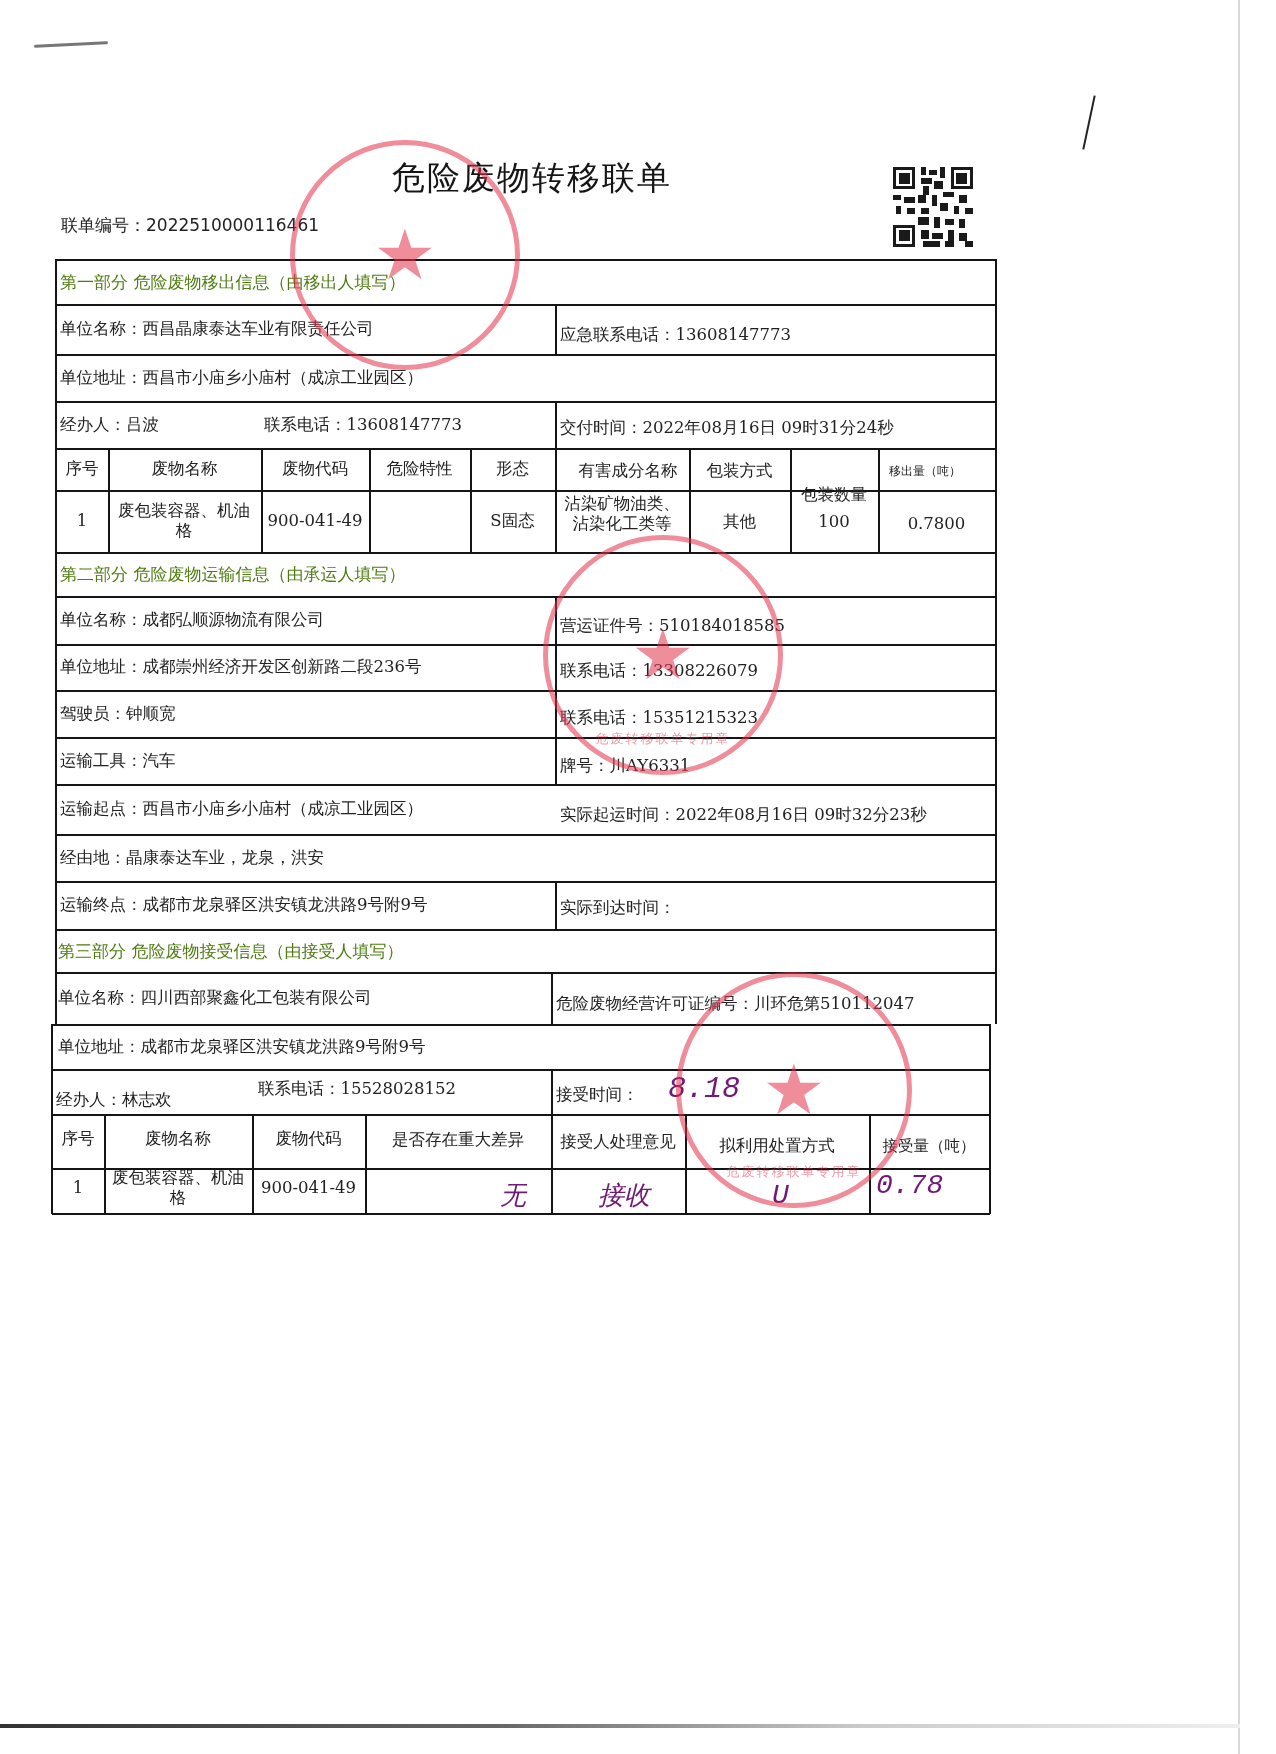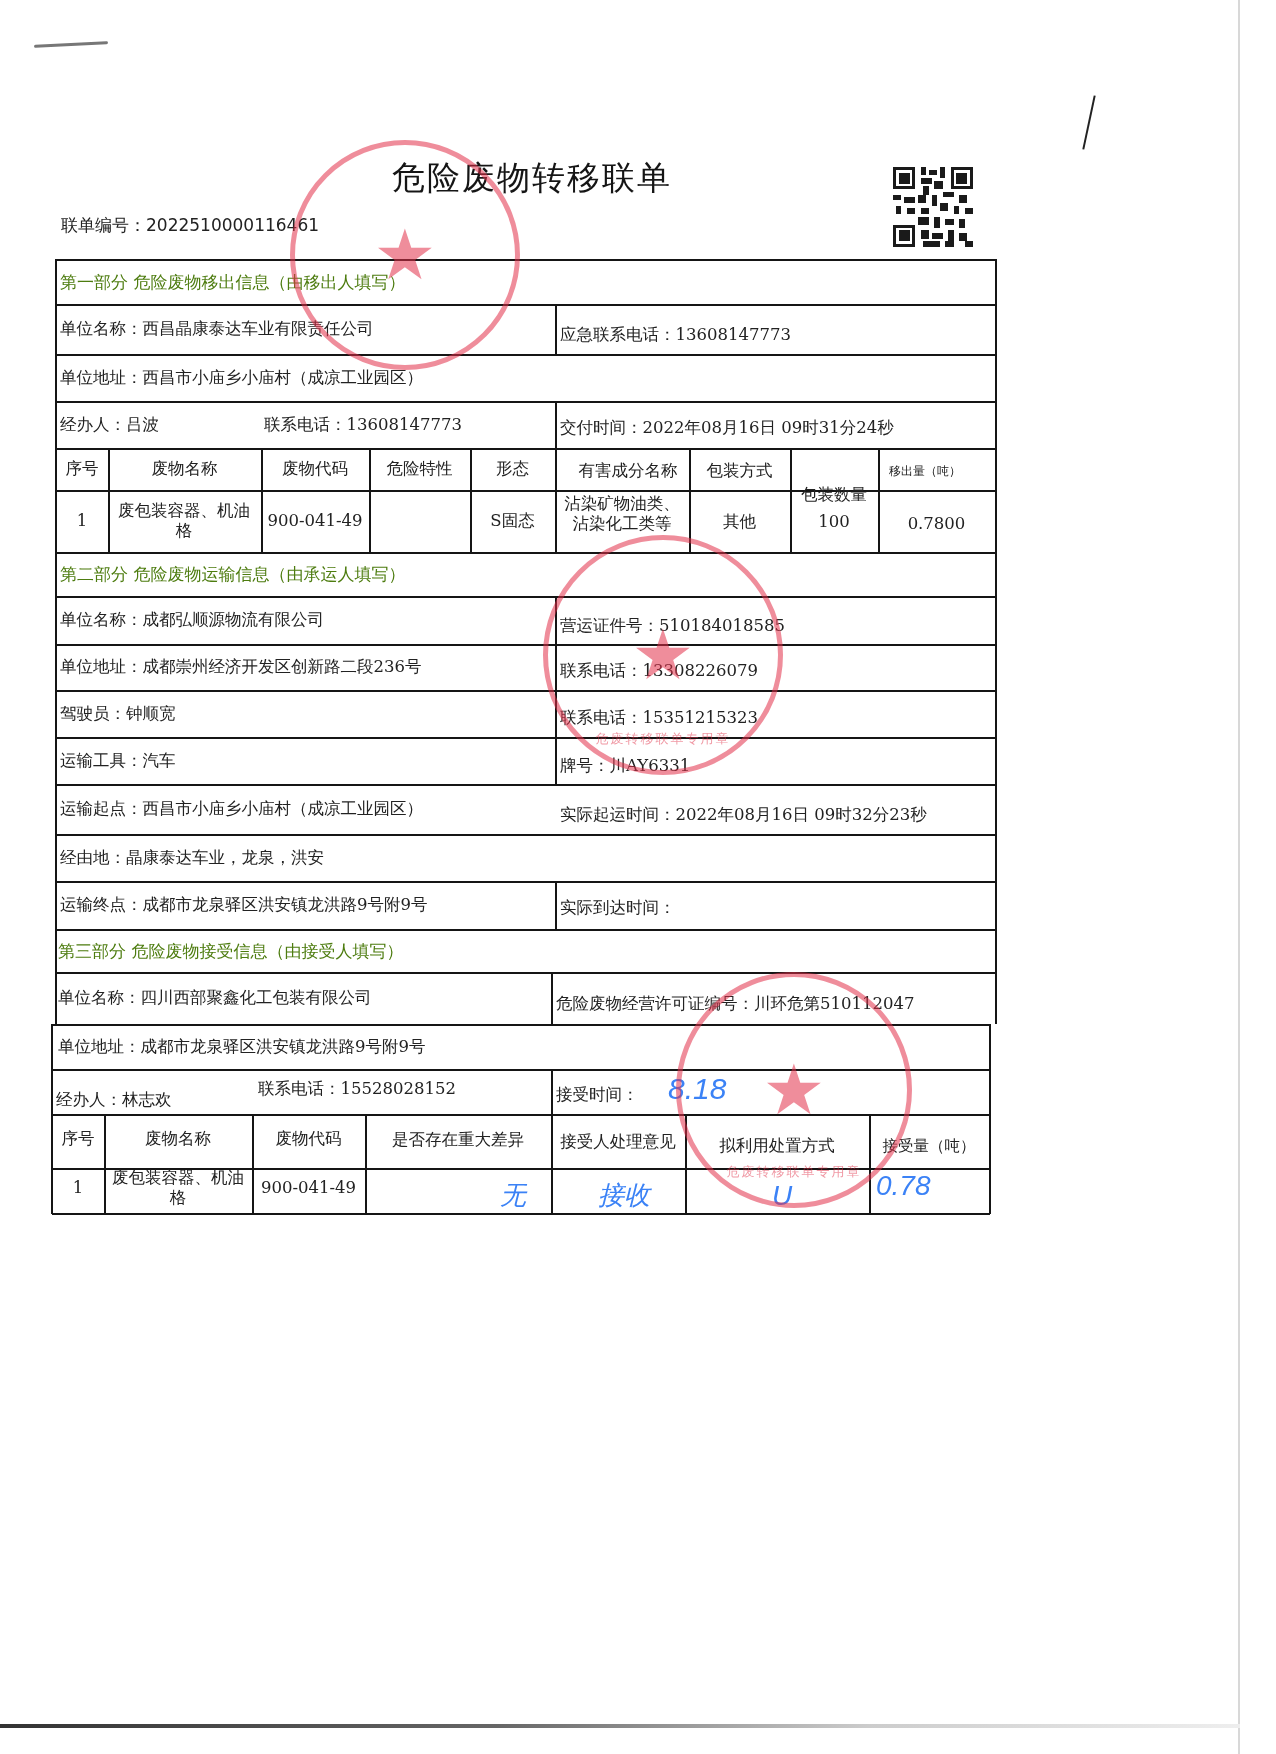--- a/index.html
+++ b/index.html
@@ -29,22 +29,22 @@
   .hline { position: absolute; height: 2px; background: #151515; }
   .vline { position: absolute; width: 1.5px; background: #151515; }
   .cell {
     position: absolute; font-size: 16.5px; line-height: 20px;
     display: flex; align-items: center; white-space: nowrap;
     color: #222;
   }
   .cell.center { justify-content: center; text-align: center; white-space: normal; }
   .section { font-family: "DejaVu Sans", sans-serif; font-size: 17px; color: #4d7c0f; }
   .hand {
-    position: absolute; font-family: Liberation Sans, sans-serif; font-style: italic;
-    color: #3b82f6; font-size: 30px; text-align: right;
+    position: absolute; font-family: Liberation Mono, monospace; font-style: italic;
+    color: #701a75; font-size: 30px; text-align: right;
   }
 
   
   .stamp { position: absolute; border-radius: 50%; border: 5px solid rgba(226,48,72,0.55); pointer-events: none; }
   .stamp .star {
     position: absolute; left: 50%; top: 50%; transform: translate(-50%,-50%);
     color: rgba(226,48,72,0.55); font-size: 70px; line-height: 1;
   }
   .stamp .ring-text {
     position: absolute; left: 0; top: 12px; width: 100%; text-align: center;

